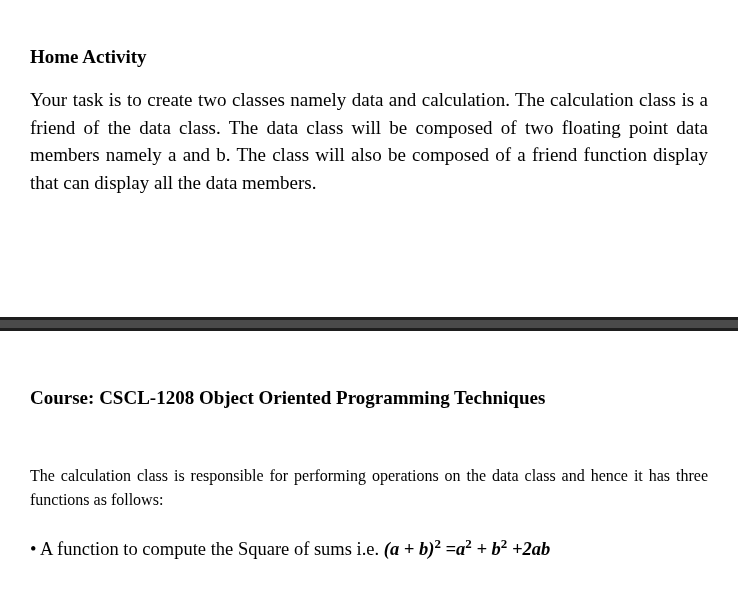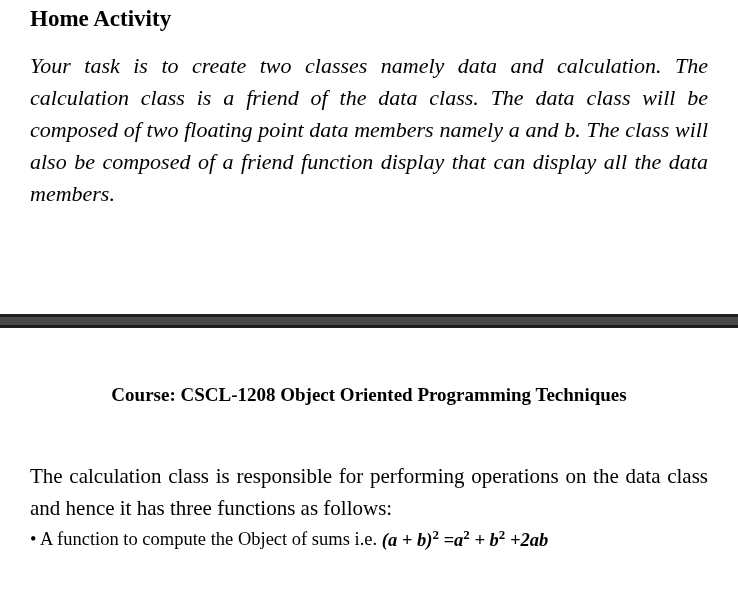--- a/index.html
+++ b/index.html
@@ -13,53 +13,54 @@
       width: 738px;
       height: 595px;
       overflow: hidden;
       color: #000000;
     }
     .page-top {
       padding: 6px 30px 0 30px;
     }
     .section-heading {
       font-weight: bold;
-      font-size: 23px;
+      font-size: 19px;
       margin-bottom: 18px;
+      margin-top: 40px;
     }
     .body-text {
-      font-size: 22px;
+      font-size: 19px;
       line-height: 1.45;
       text-align: justify;
-      margin-bottom: 10px;
-      font-style: italic;
+      margin-bottom: 26px;
     }
     .page-gap {
       height: 95px;
     }
     .separator-bar {
       width: 100%;
       height: 14px;
       background: #4a4a4a;
       border-top: 3px solid #1e1e1e;
       border-bottom: 3px solid #1e1e1e;
     }
     .page-bottom {
       padding: 56px 30px 0 30px;
     }
     .course-line {
-      text-align: center;
+      text-align: left;
       font-weight: bold;
       font-size: 19px;
       margin-bottom: 55px;
     }
     .calc-intro {
-      font-size: 21px;
+      font-size: 16px;
       line-height: 1.5;
       text-align: justify;
+      margin-bottom: 22px;
     }
     .bullet-item {
       font-size: 18.5px;
       line-height: 1.5;
       margin-bottom: 18px;
     }
     .formula {
       font-style: italic;
       font-weight: bold;
     }
@@ -79,16 +80,16 @@
 
 <div class="page-gap"></div>
 
 <div class="separator-bar"></div>
 
 <div class="page-bottom">
   <div class="course-line">Course: CSCL-1208 Object Oriented Programming Techniques</div>
   <div class="calc-intro">The calculation class is responsible for performing operations on the data class and hence it has three functions as follows:</div>
 
   <div class="bullet-item">
-    <span>• A function to compute the Object of sums i.e. </span><span class="formula">(<i>a</i> + <i>b</i>)<span class="sup">2</span> =<i>a</i><span class="sup">2</span> + <i>b</i><span class="sup">2</span> +2<i>ab</i></span>
+    <span>• A function to compute the Square of sums i.e. </span><span class="formula">(<i>a</i> + <i>b</i>)<span class="sup">2</span> =<i>a</i><span class="sup">2</span> + <i>b</i><span class="sup">2</span> +2<i>ab</i></span>
   </div>
 
 </div>
 
 </body></html>

